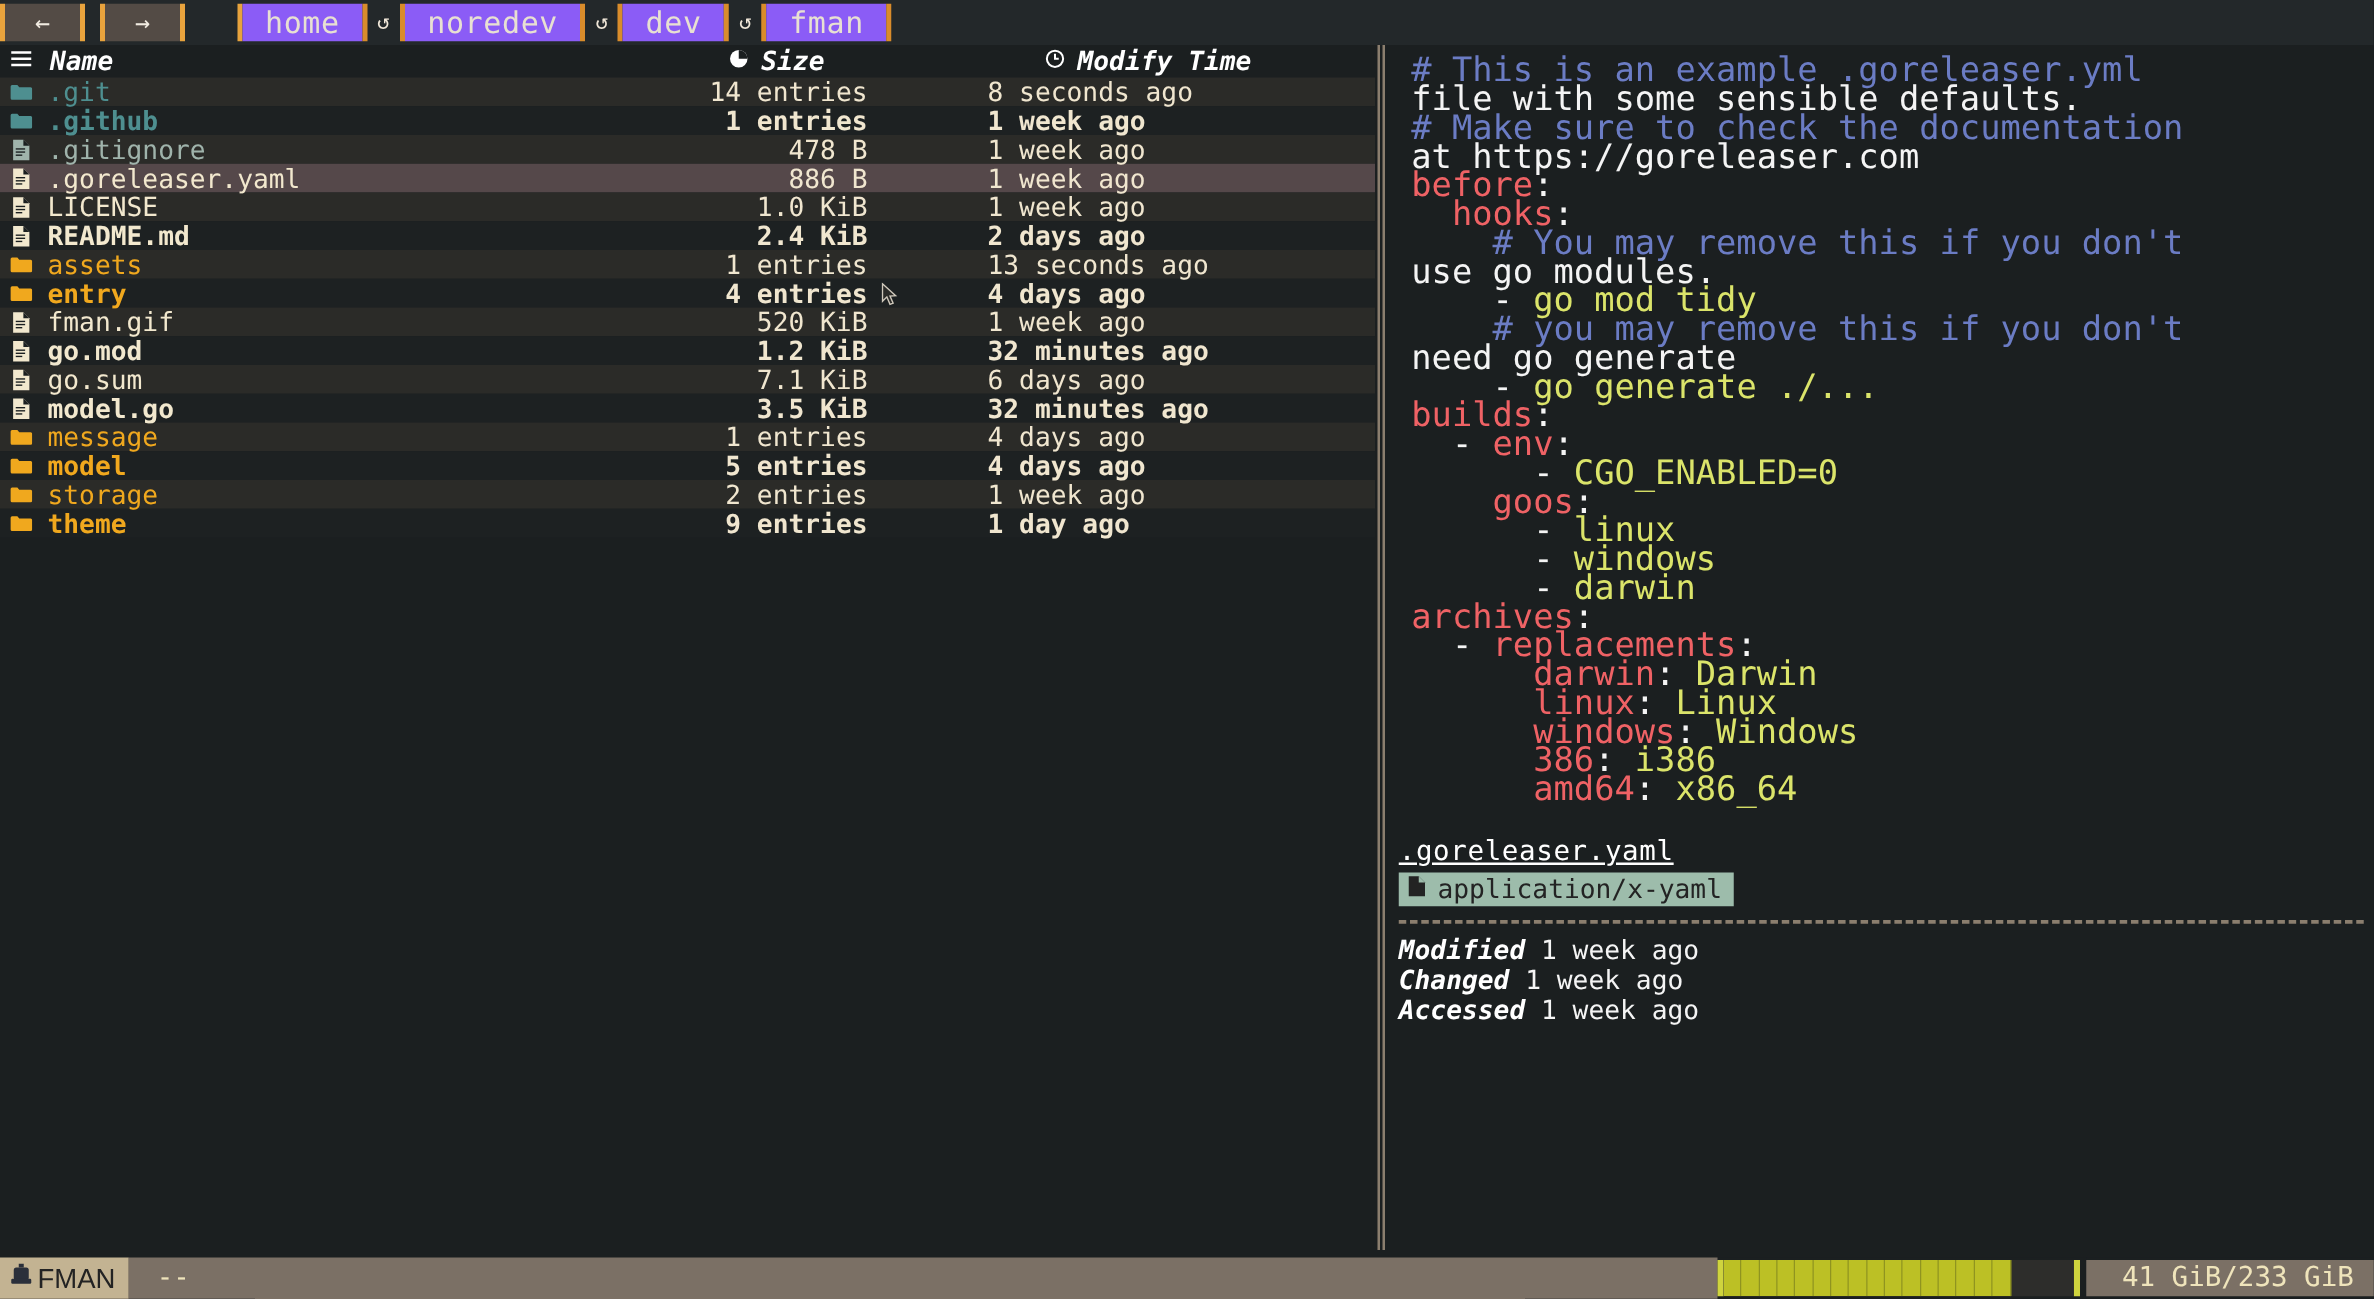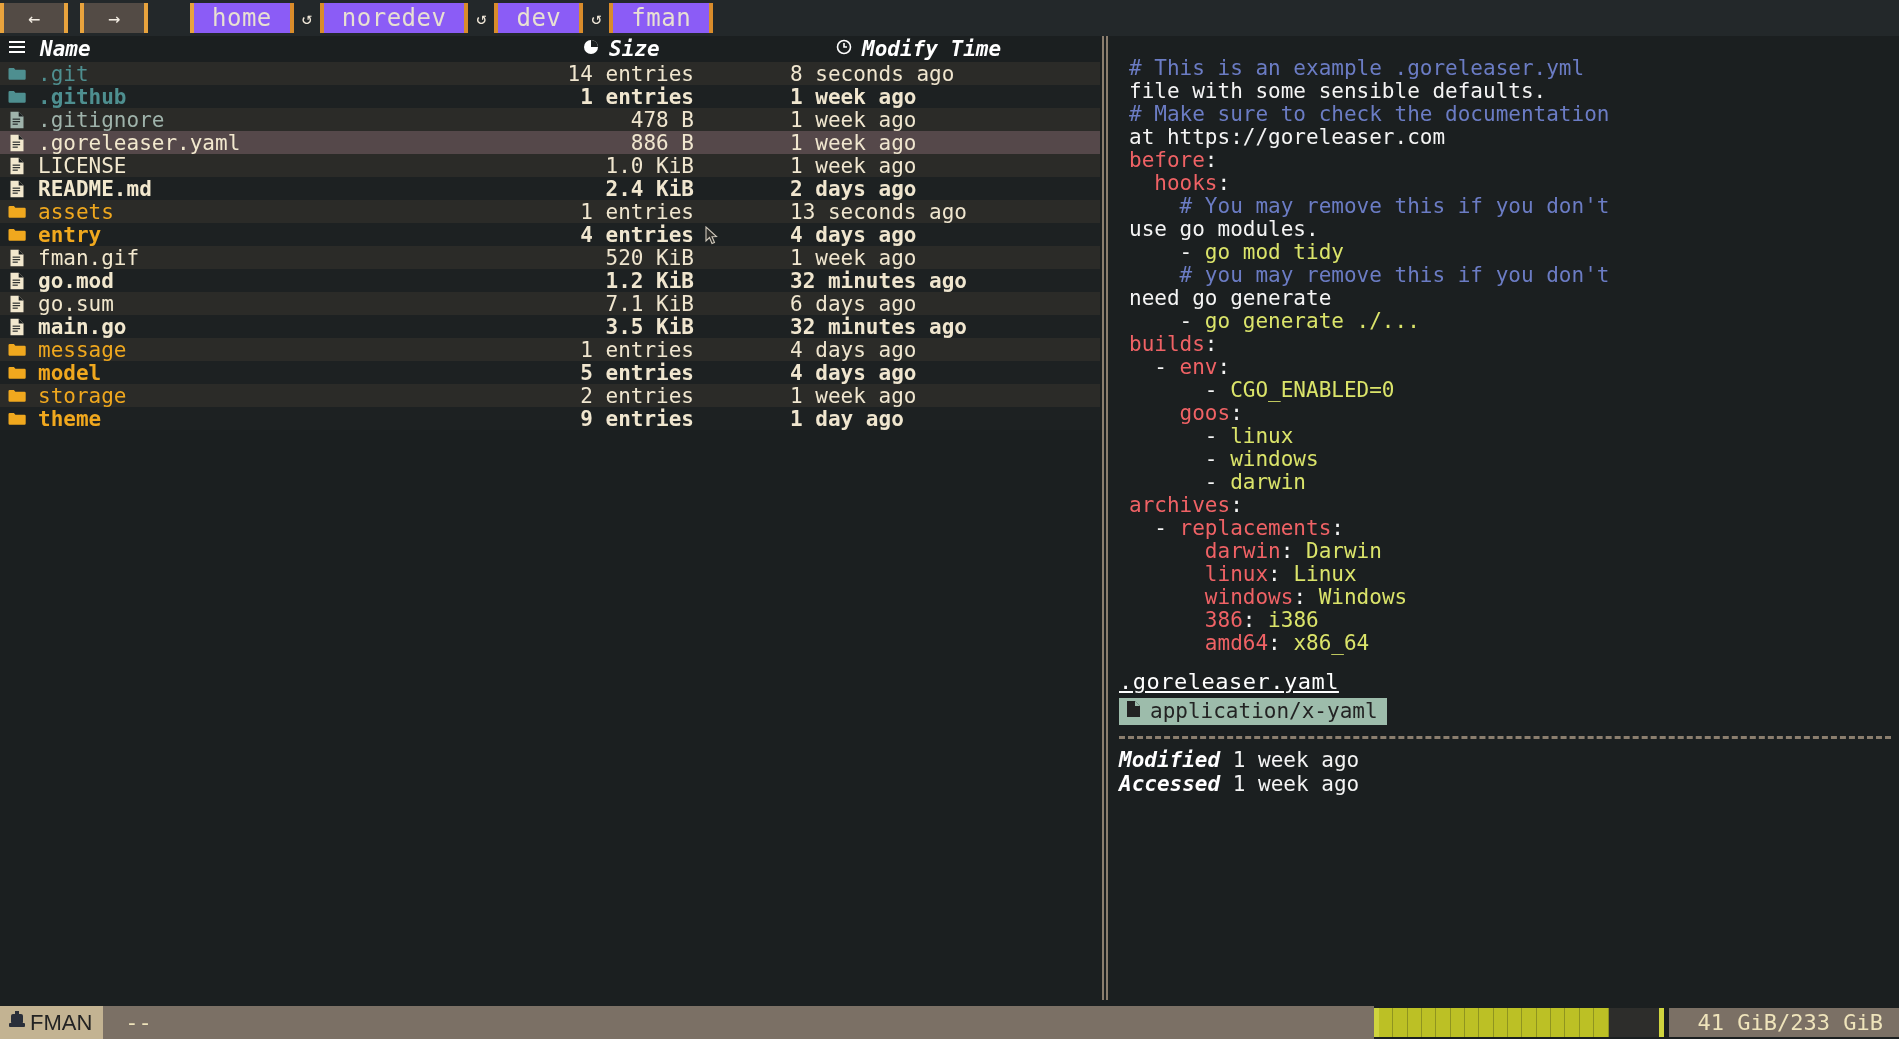--- a/index.html
+++ b/index.html
@@ -132,26 +132,25 @@
 
   .ico { width: 18px; height: 18px; flex: 0 0 auto; display: block; }
 
   .nm.dir      { color: #f0a81e; }
   .nm.file     { color: #f2e8ce; }
   .nm.hid-dir  { color: #4e8f90; }
   .nm.hid-file { color: #9fb3ab; }
 
   
   .code {
-    font-size: 21px;
+    font-size: 27px;
     line-height: 23px;
     white-space: pre;
     padding: 9px 0 0 9px;
     color: #f4f4f4;
-    margin-top: 12px;
   }
   .tok-c { color: #6b7cc4; }
   .tok-k { color: #ef6265; }
   .tok-v { color: #dbe46a; }
   .tok-p { color: #f4f4f4; }
 
   .meta {
     position: absolute;
     left: 9px;
     top: 633px;
@@ -488,21 +487,21 @@
           <div class="c-name">
             <span>
               <svg class="ico" viewBox="0 0 16 18">
                 <path d="M1.5 0.8 h8.2 l4.8 4.8 v11.6 h-13 z" fill="#f2e8ce"></path>
                 <path d="M9.7 0.8 v4.8 h4.8 z" fill="#1b1f20"></path>
                 <rect x="3.6" y="7.6" width="7.5" height="1.1" fill="#1b1f20"></rect>
                 <rect x="3.6" y="10.1" width="7.5" height="1.1" fill="#1b1f20"></rect>
                 <rect x="3.6" y="12.6" width="5.2" height="1.1" fill="#1b1f20"></rect>
               </svg>
             </span>
-            <span class="nm file">main.go</span>
+            <span class="nm file">model.go</span>
           </div>
           <div class="c-size">3.5 KiB</div>
           <div class="c-time">32 minutes ago</div>
         </div>
         <div class="row odd">
           <div class="c-name">
             <span>
               <svg class="ico" viewBox="0 0 18 16">
                 <path d="M0.5 3.2 a1.2 1.2 0 0 1 1.2 -1.2 h4.2 l1.5 1.8 h9.1 a1.2 1.2 0 0 1 1.2 1.2 v7.6 a1.2 1.2 0 0 1 -1.2 1.2 h-14.8 a1.2 1.2 0 0 1 -1.2 -1.2 z" fill="#f0a81e"></path>
               </svg>
@@ -570,20 +569,21 @@
         <span>
           <svg width="15" height="18" viewBox="0 0 15 18">
             <path d="M1 1 h8 l5 5 v11 h-13 z" fill="#232323"></path>
             <path d="M9 1 v5 h5" fill="#9dbcab"></path>
           </svg>
         </span>
         <span>application/x-yaml</span>
       </div>
       <div class="meta-rule"></div>
       <div class="meta-line"><i>Modified</i><span> 1 week ago</span></div>
+      <div class="meta-line"><i>Changed</i><span> 1 week ago</span></div>
       <div class="meta-line"><i>Accessed</i><span> 1 week ago</span></div>
     </div>
   </div>
 </div>
 
 <div class="status">
   <div class="st-brand">
     <span>
       <svg width="20" height="20" viewBox="0 0 20 20">
         <rect x="4" y="4" width="12" height="10" rx="2" fill="#2a2f3a"></rect>

